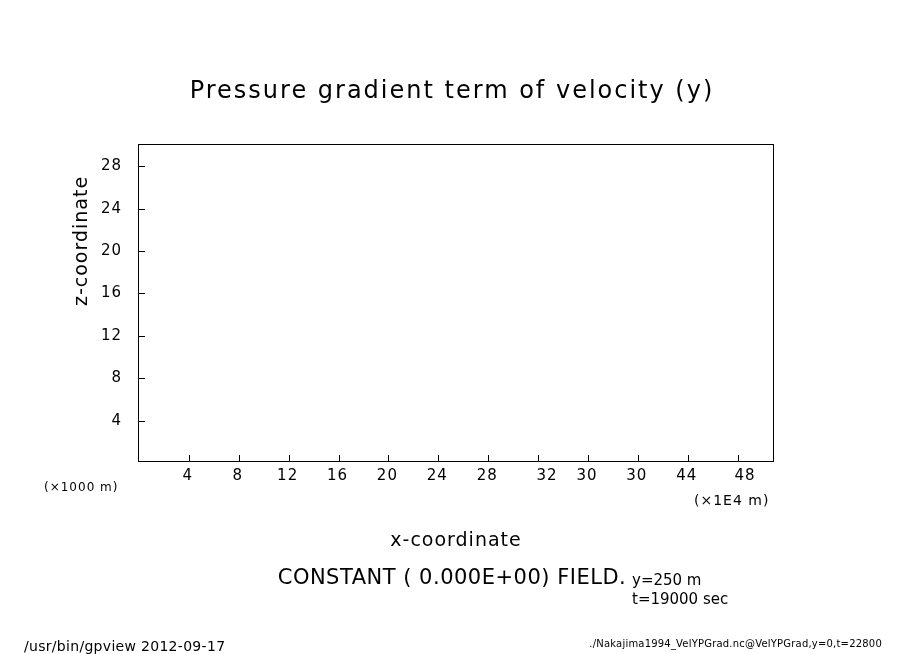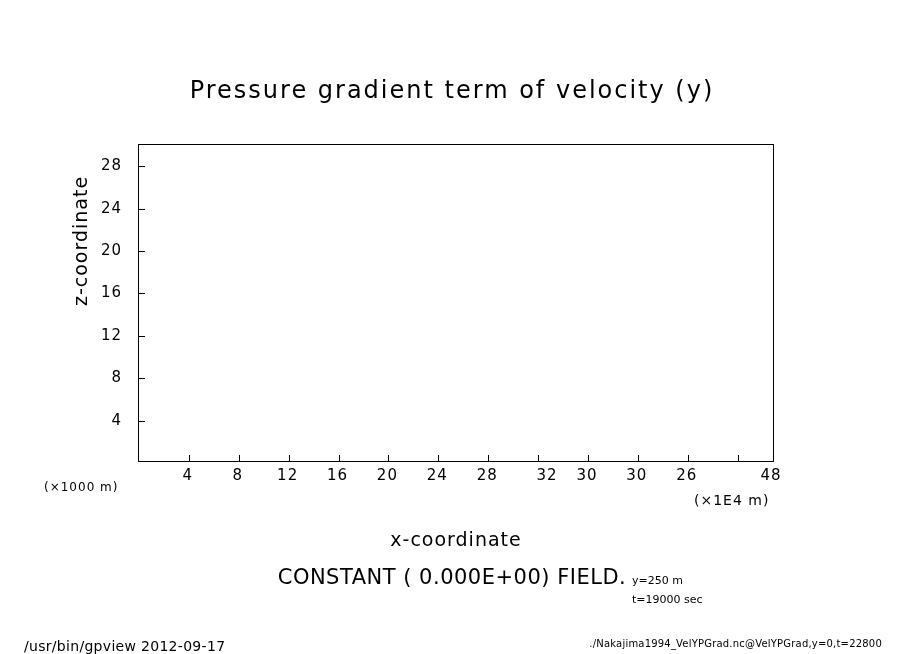--- a/index.html
+++ b/index.html
@@ -135,21 +135,21 @@
     font-size: 21px;
     letter-spacing: 0.5px;
     white-space: nowrap;
   }
 
   
   #side-annotations {
     position: absolute;
     left: 632px;
     top: 571px;
-    font-size: 11px;
+    font-size: 15px;
     line-height: 19px;
     white-space: nowrap;
   }
 
   
   #footer-left {
     position: absolute;
     left: 24px;
     top: 638px;
     font-size: 14px;
@@ -217,22 +217,22 @@
 <div class="xlabel-val" style="left: 187.882px;">4</div>
     <div class="xlabel-val" style="left: 237.765px;">8</div>
     <div class="xlabel-val" style="left: 287.647px;">12</div>
     <div class="xlabel-val" style="left: 337.529px;">16</div>
     <div class="xlabel-val" style="left: 387.412px;">20</div>
     <div class="xlabel-val" style="left: 437.294px;">24</div>
     <div class="xlabel-val" style="left: 487.176px;">28</div>
     <div class="xlabel-val" style="left: 547px;">32</div>
     <div class="xlabel-val" style="left: 586.941px;">30</div>
     <div class="xlabel-val" style="left: 636.824px;">30</div>
-    <div class="xlabel-val" style="left: 686.706px;">26</div>
-    <div class="xlabel-val" style="left: 771px;">48</div>
+    <div class="xlabel-val" style="left: 686.706px;">44</div>
+    <div class="xlabel-val" style="left: 745px;">48</div>
     <div class="ylabel-val" style="top: 419.6px;">4</div>
     <div class="ylabel-val" style="top: 377.2px;">8</div>
     <div class="ylabel-val" style="top: 334.8px;">12</div>
     <div class="ylabel-val" style="top: 292.4px;">16</div>
     <div class="ylabel-val" style="top: 250px;">20</div>
     <div class="ylabel-val" style="top: 207.6px;">24</div>
     <div class="ylabel-val" style="top: 165.2px;">28</div>
   </div>
 
 </body></html>

